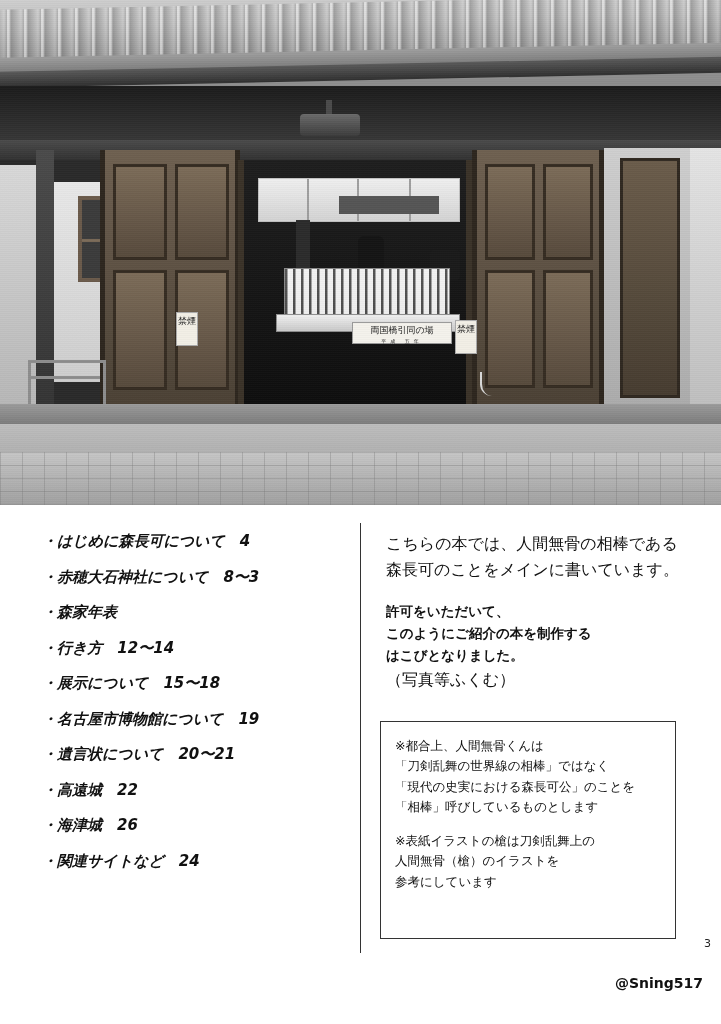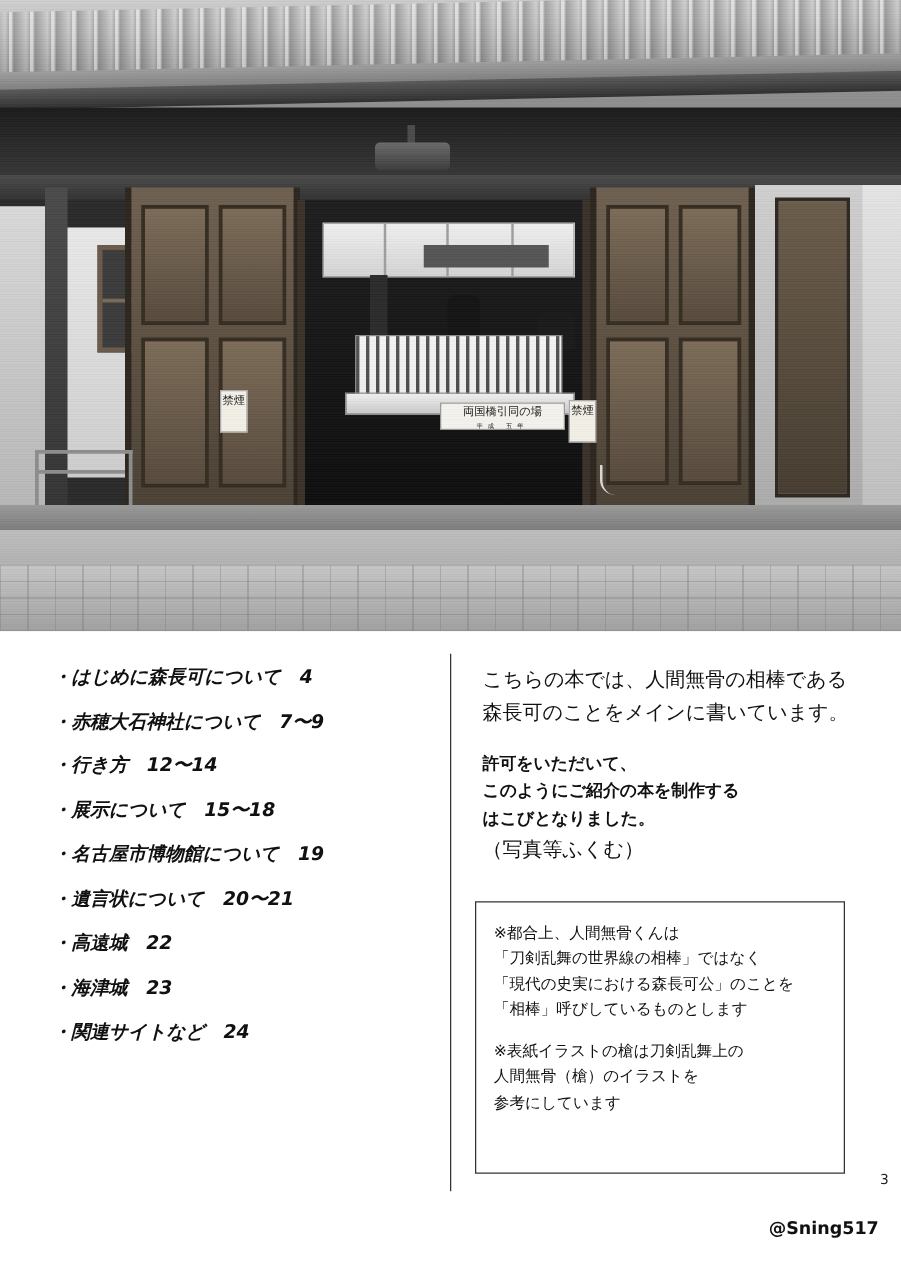--- a/index.html
+++ b/index.html
@@ -465,27 +465,28 @@
   <div class="step"></div>
   <div class="ground"></div>
   <div class="pavement"></div>
   <div class="photo-grain"></div>
 </div>
 
 <div class="content">
 
   <div class="toc">
     <div class="toc-item">・はじめに森長可について　4</div>
-    <div class="toc-item">・赤穂大石神社について　7〜9</div>
+    <div class="toc-item">・赤穂大石神社について　8〜3</div>
+    <div class="toc-item">・森家年表</div>
     <div class="toc-item">・行き方　12〜14</div>
     <div class="toc-item">・展示について　15〜18</div>
     <div class="toc-item">・名古屋市博物館について　19</div>
     <div class="toc-item">・遺言状について　20〜21</div>
     <div class="toc-item">・高遠城　22</div>
-    <div class="toc-item">・海津城　23</div>
+    <div class="toc-item">・海津城　26</div>
     <div class="toc-item">・関連サイトなど　24</div>
   </div>
 
   <div class="divider"></div>
 
   <div class="right-col">
     <div class="intro-line">こちらの本では、人間無骨の相棒である</div>
     <div class="intro-line">森長可のことをメインに書いています。</div>
     <div class="para-gap"></div>
     <div class="bold-line">許可をいただいて、</div>

